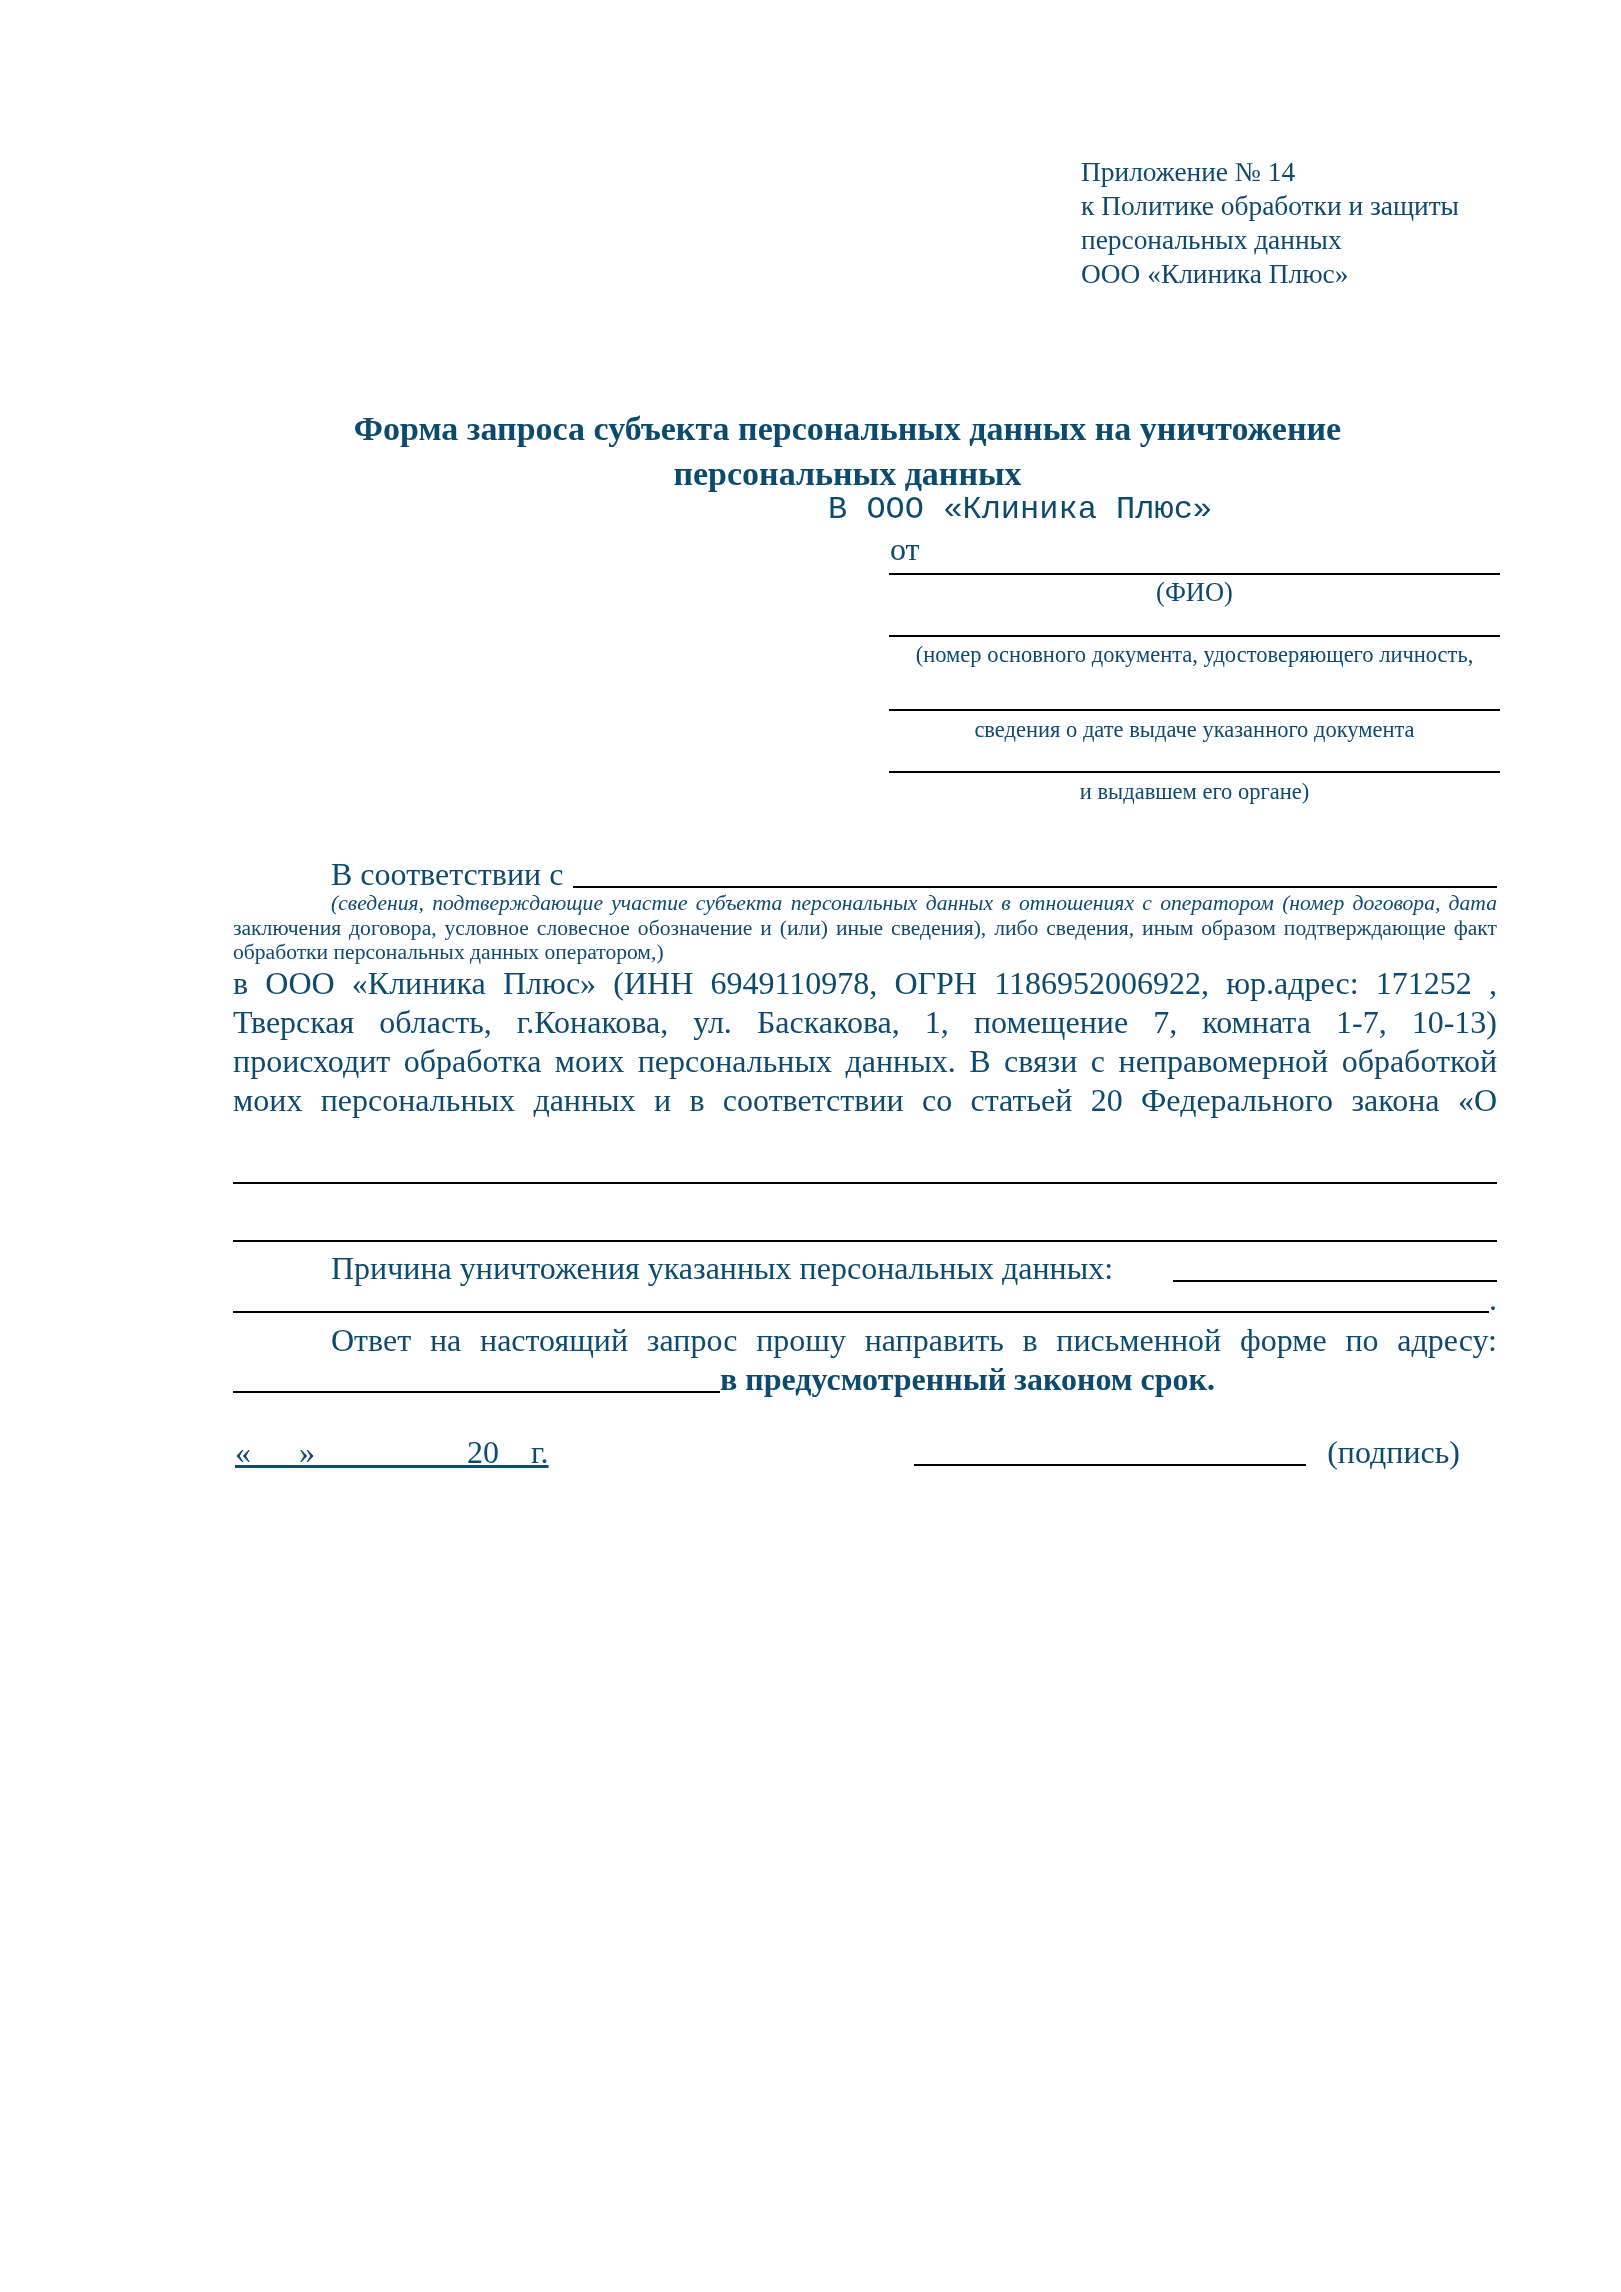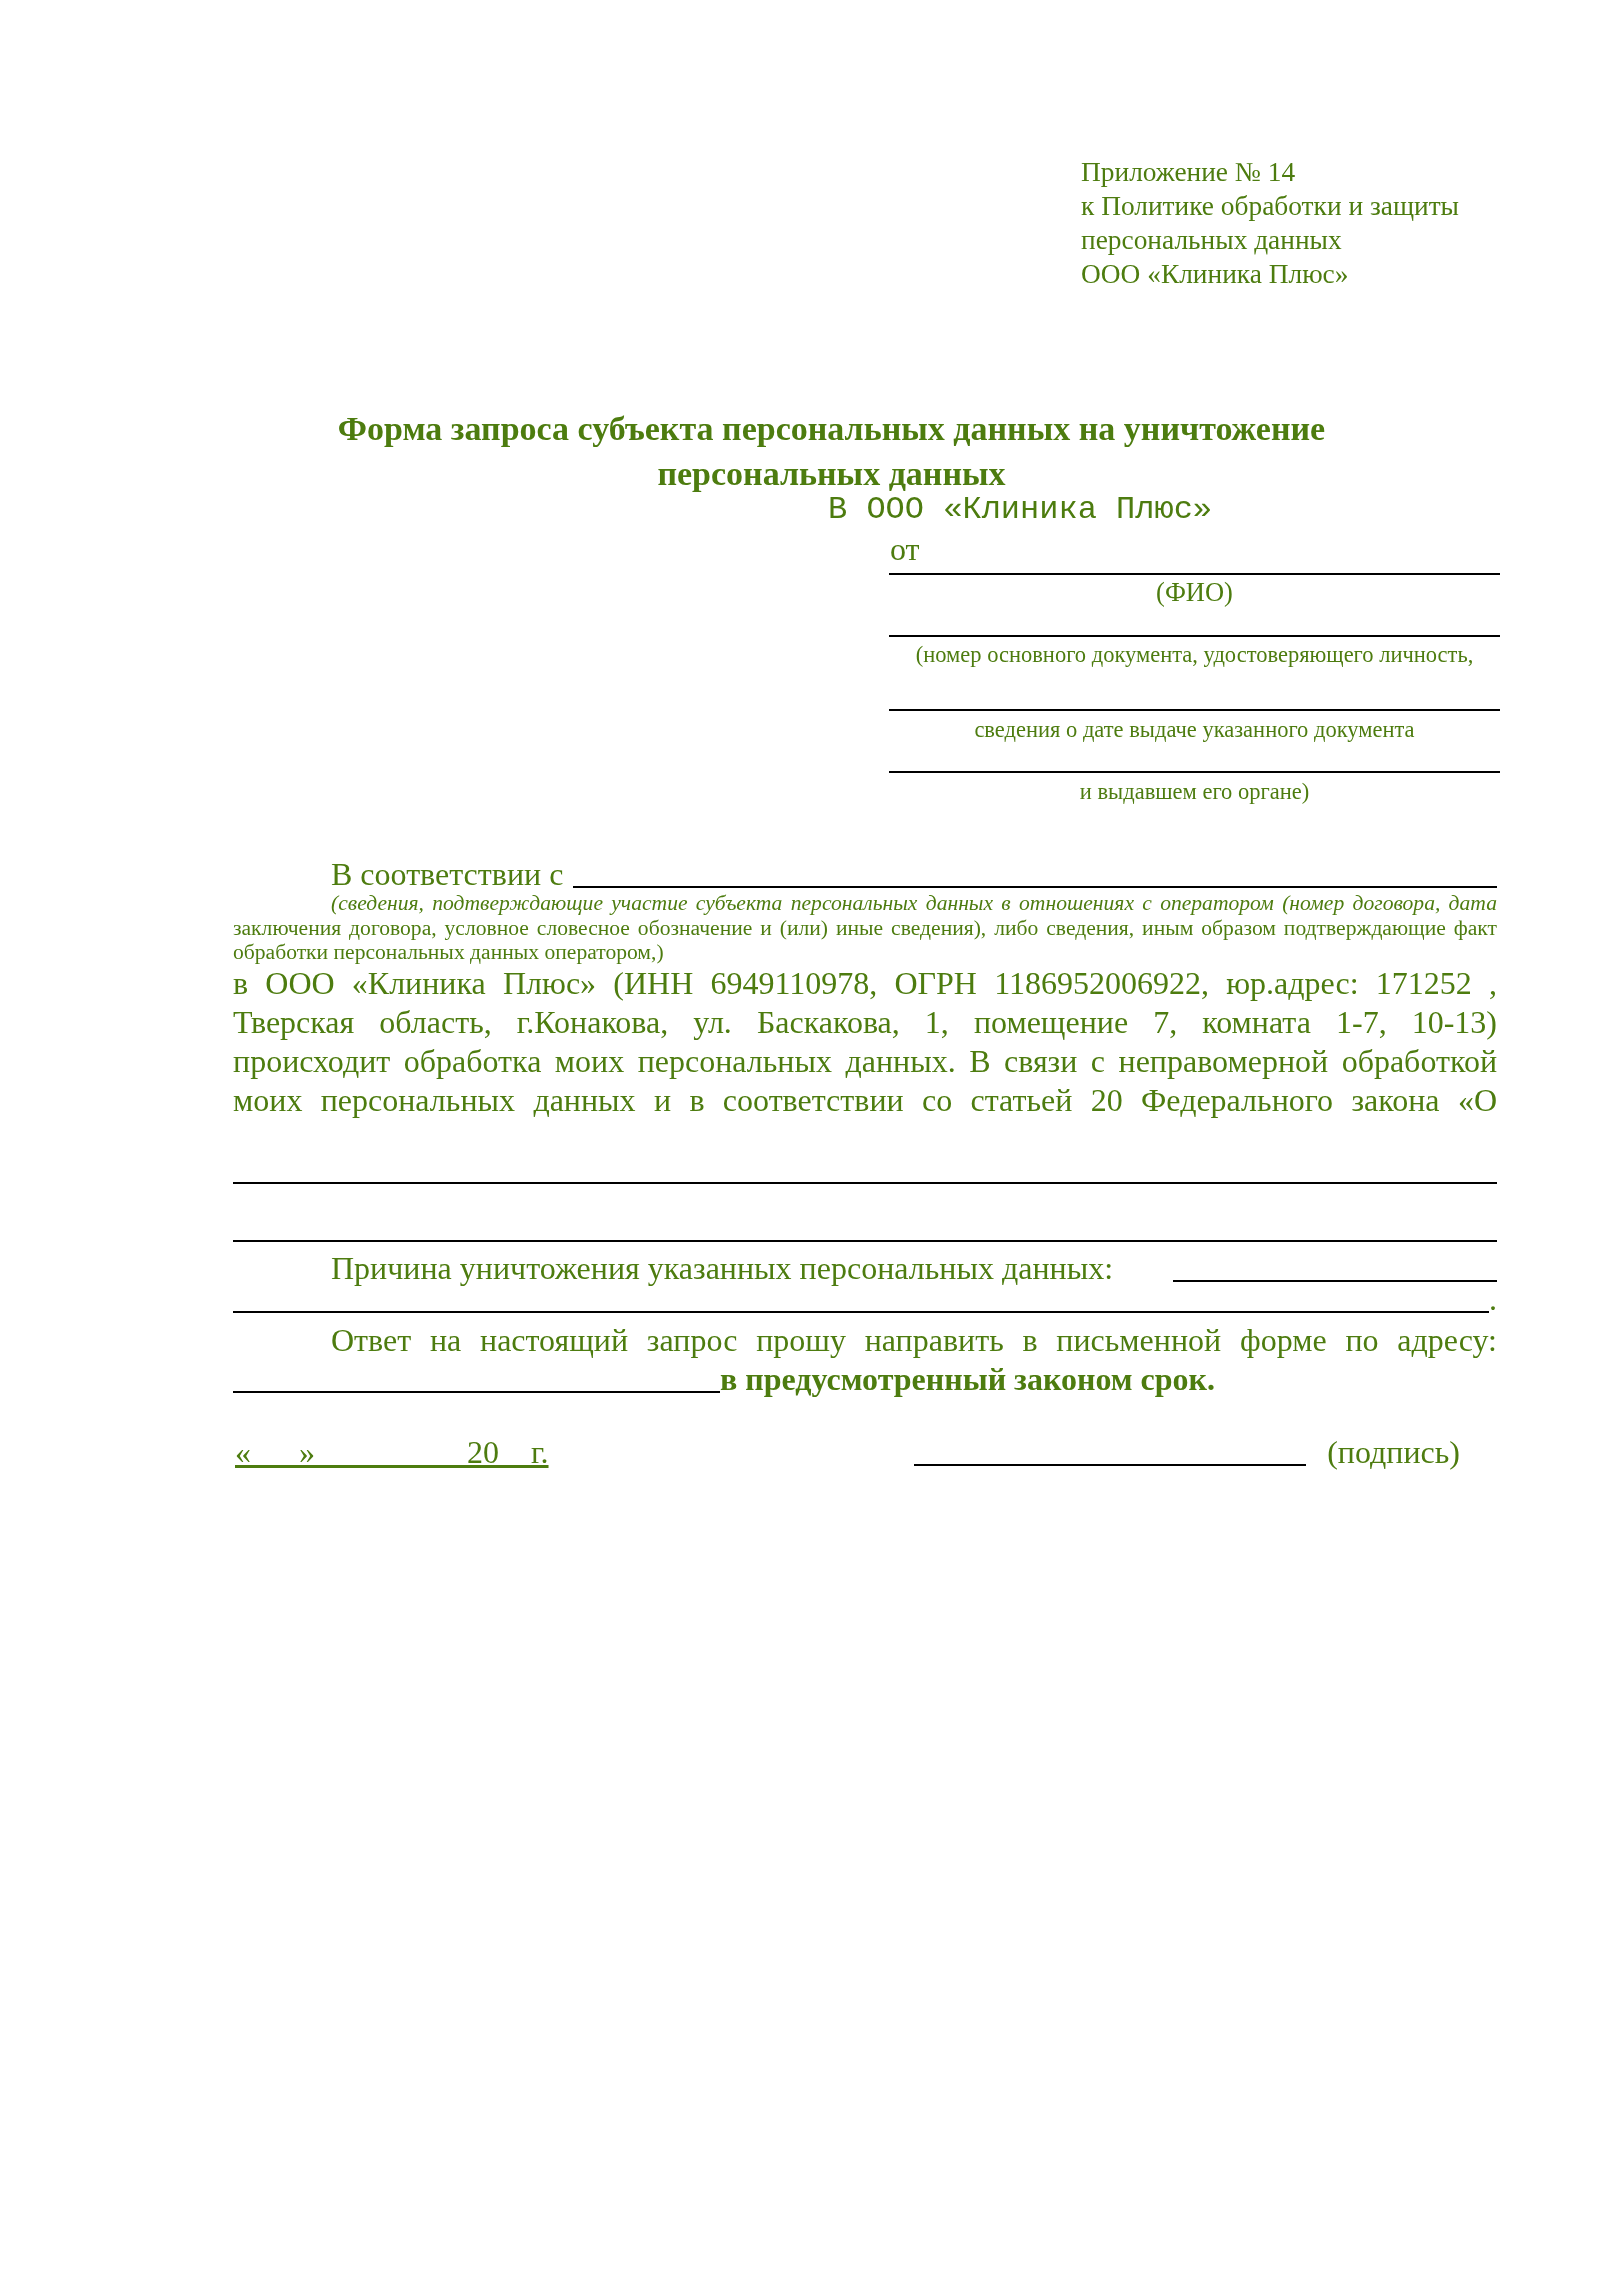--- a/index.html
+++ b/index.html
@@ -5,36 +5,36 @@
   html, body {
     margin: 0;
     padding: 0;
     background: #ffffff;
   }
   .page {
     position: relative;
     width: 1621px;
     height: 2034px;
     background: #ffffff;
-    color: #4d7c0f;
+    color: #0c4a6e;
     font-family: "Liberation Serif", "DejaVu Serif", serif;
     overflow: hidden;
   }
   .abs { position: absolute; }
 
   
   .appendix {
     left: 1081px; top: 155px;
     font-size: 27.4px; line-height: 34px;
     white-space: nowrap;
   }
 
   
   .doc-title {
-    left: 224px; top: 406px; width: 1215px;
+    left: 240px; top: 406px; width: 1215px;
     font-size: 34px; font-weight: bold;
     line-height: 45px; text-align: center;
   }
   .doc-title div { white-space: nowrap; }
 
   .to-line  { left: 828px; top: 490px; font-size: 32px; line-height: 39px; white-space: nowrap; font-family: Liberation Mono, monospace; }
   .from-line{ left: 890px; top: 530px; font-size: 32px; line-height: 39px; }
 
   
   .fill-block { left: 889px; top: 573px; width: 611px; }

